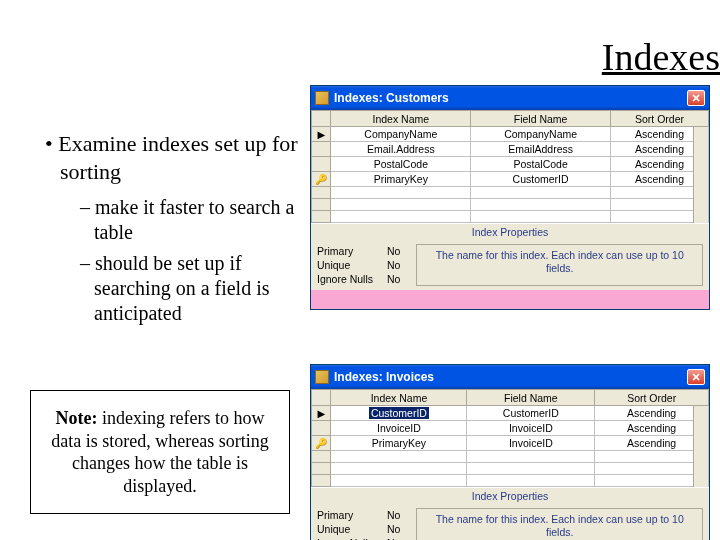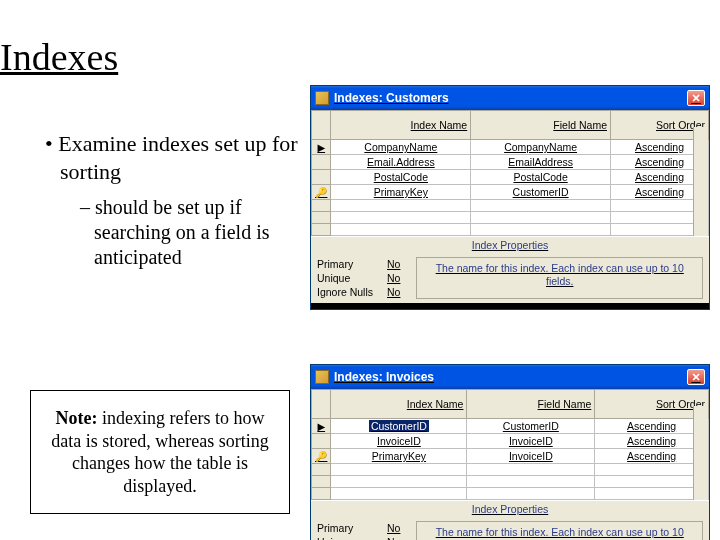--- a/index.html
+++ b/index.html
@@ -1,38 +1,38 @@
 <!DOCTYPE html>
 <html><head>
 <meta charset="utf-8">
 <style>
 * { margin: 0; padding: 0; box-sizing: border-box; }
 body { width: 720px; height: 540px; background: #fff; font-family: "Times New Roman", serif; position: relative; overflow: hidden; }
-.slide-title { font-size: 38px; text-align: left; margin-top: 35px; margin-bottom: 20px; text-decoration: underline; }
+.slide-title { font-size: 38px; text-align: right; margin-top: 35px; margin-bottom: 20px; text-decoration: underline; }
 .content-left { position: absolute; left: 30px; top: 130px; width: 280px; }
 .bullet-main { font-size: 22px; margin-bottom: 10px; line-height: 1.25; }
 .bullet-main::before { content: "• "; margin-left: -15px; }
 .bullet-main-wrap { padding-left: 30px; }
 .sub-wrap { padding-left: 50px; margin-top: 8px; }
 .bullet-sub { font-size: 20px; line-height: 1.25; margin-bottom: 6px; text-indent: -14px; padding-left: 14px; }
 .bullet-sub::before { content: "– "; }
 .note-box { position: absolute; left: 30px; top: 390px; width: 260px; border: 1px solid #000; padding: 16px 8px; text-align: center; font-size: 18px; line-height: 1.25; }
 .note-box b { font-weight: bold; }
 
-.dialog { position: absolute; border: 1px solid #003c74; background: #000000; font-family: Tahoma, sans-serif; font-size: 11px; text-decoration: underline; }
+.dialog { position: absolute; border: 1px solid #003c74; background: #f9a8d4; font-family: Tahoma, sans-serif; font-size: 11px; }
 .dialog1 { left: 310px; top: 85px; width: 400px; height: 225px; }
 .dialog2 { left: 310px; top: 320px; width: 400px; height: 195px; margin-top: 44px; }
 .titlebar { background: linear-gradient(to bottom, #2a6fd8 0%, #0054e3 8%, #0054e3 85%, #0a3fa8 100%); height: 24px; color: #fff; display: flex; align-items: center; padding: 0 4px; font-weight: bold; font-size: 12px; }
 .titlebar .appicon { width: 14px; height: 14px; background: linear-gradient(135deg,#e6c35a,#d69a2f); display:inline-block; margin-right:5px; border:1px solid #8a6a1f;}
 .titlebar .spacer { flex: 1; }
 .close-btn { width: 18px; height: 16px; background: linear-gradient(to bottom,#f39b8f,#d9402b); border:1px solid #fff; border-radius:2px; display:flex; align-items:center; justify-content:center; color:#fff; font-weight:bold; font-size:11px; line-height:1;}
 
 .grid { background:#fff; margin:0; }
 .grid table { width:100%; border-collapse: collapse; font-size:10.5px; }
-.grid th { background:#ece9d8; border:1px solid #aca899; padding:8px 3px; font-weight:normal; text-align:right; height:16px;}
+.grid th { background:#ece9d8; border:1px solid #aca899; padding:1px 3px; font-weight:normal; text-align:center; height:16px;}
 .grid td { border:1px solid #c0c0c0; padding:1px 3px; height:14px; text-align:center;}
 .grid td.rowhdr { background:#ece9d8; width:14px; text-align:center; font-size:10px; border:1px solid #aca899;}
 .grid .blank td { height:12px; }
 .scroll-stub { position:absolute; right:1px; width:15px; background:#ece9d8; border-left:1px solid #aca899;}
 
 .section-label { text-align:center; font-size:10.5px; color:#2a3a8a; padding:2px 0; background:#ece9d8; border-top:1px solid #fff;}
 .props { display:flex; padding:4px 6px; gap:16px; background:#ece9d8;}
 .props-left { }
 .props-left div { font-size:10.5px; line-height:14px; }
 .props-left .lbl { display:inline-block; width:70px;}
@@ -42,20 +42,21 @@
 </head>
 <body>
 
 <div class="slide-title">Indexes</div>
 
 <div class="content-left">
   <div class="bullet-main-wrap">
     <div class="bullet-main">Examine indexes set up for sorting</div>
   </div>
   <div class="sub-wrap">
+    <div class="bullet-sub">make it faster to search a table</div>
     <div class="bullet-sub">should be set up if searching on a field is anticipated</div>
   </div>
 </div>
 
 <div class="note-box">
   <b>Note:</b><span> indexing refers to how data is stored, whereas sorting changes how the table is displayed.</span>
 </div>
 
 <div class="dialog dialog1">
   <div class="titlebar">

